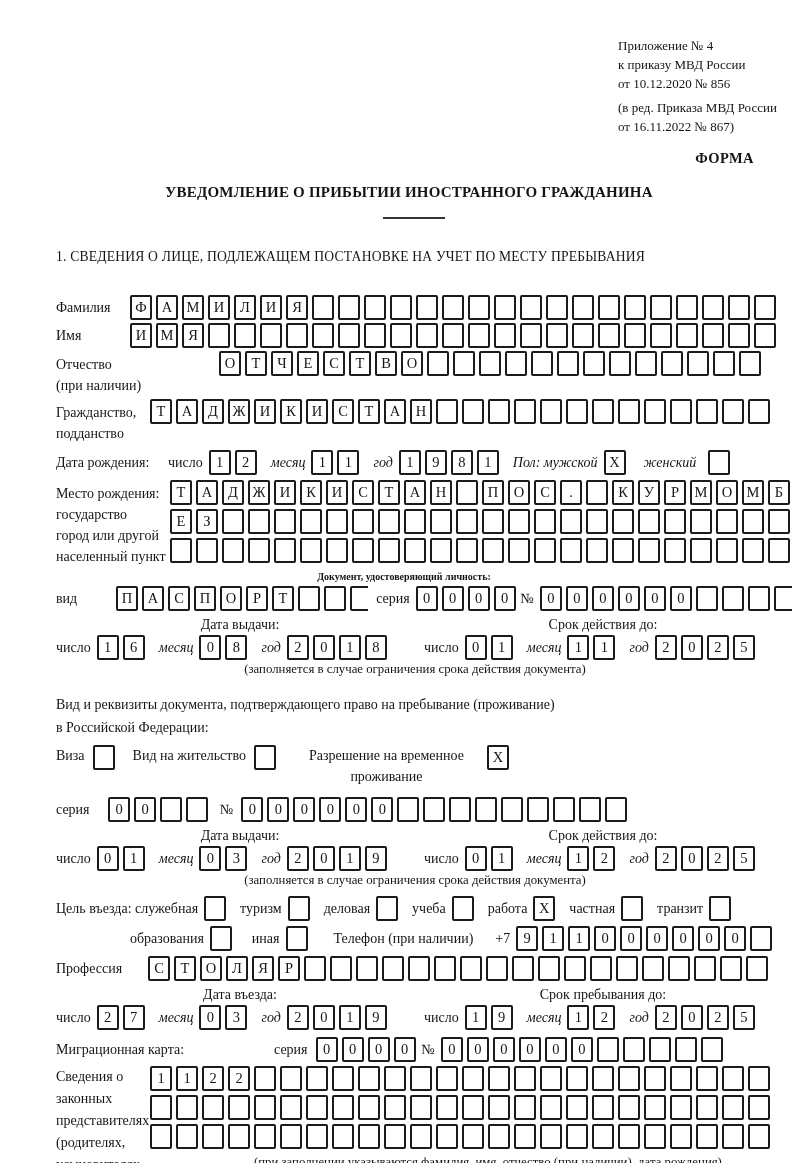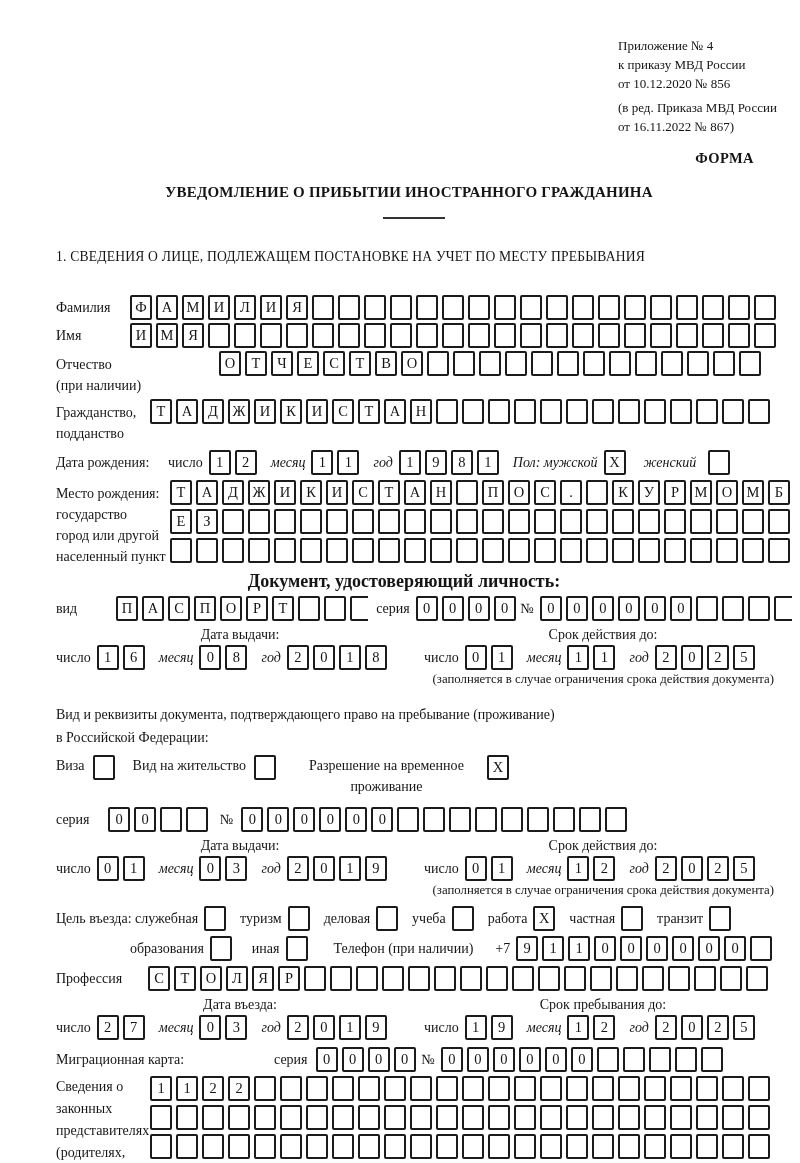--- a/index.html
+++ b/index.html
@@ -29,31 +29,31 @@
     font-size:14.5px; margin-right:4px; font-family:"Liberation Serif",serif;
   }
   .boxes {display:flex; flex-wrap:nowrap; overflow:hidden;}
   .row {display:flex; align-items:center; margin-bottom:3px;}
   .rowTop {display:flex; align-items:flex-start; margin-bottom:3px;}
   .lbl {flex:none; line-height:25px;}
   .lbl2 {flex:none; line-height:21px; padding-top:3px;}
   .w74 {width:74px;} .w163 {width:163px;} .w94 {width:94px;} .w112 {width:114px;} .w92 {width:92px;}
   .stack {display:flex; flex-direction:column; gap:4px;}
 
-  .center-bold {text-align:center; font-weight:bold; font-size:18px; margin:4px 0 4px 0; padding-right:40px;}
+  .center-bold {text-align:center; font-weight:bold; font-size:10px; margin:4px 0 4px 0; padding-right:40px;}
 
   .subhead {display:flex; font-size:14px; margin-top:6px;}
   .subhead .sh-left {width:368px; text-align:center;}
   .subhead .sh-right {flex:1; text-align:center; padding-right:10px;}
   .daterow {display:flex; align-items:center; margin-top:2px;}
   .dgrp {display:flex; align-items:center;}
   .dgrp .dl {margin-right:6px;}
   .dgrp .dsp {margin-left:10px; margin-right:6px;font-style:italic;}
   .left-w {width:368px;}
-  .caption-r {text-align:right; padding-right:18px; font-size:12.8px; margin-top:2px;}
+  .caption-r {text-align:center; padding-right:18px; font-size:12.8px; margin-top:2px;}
 
   .plain {font-size:14px; line-height:23px;}
 
   .permits {display:flex; align-items:flex-start; margin-top:6px; gap:14px;}
   .permit {display:flex; align-items:flex-start; gap:8px;}
   .permit .ptxt {line-height:21px;}
   .permit .ptxt.ctr {text-align:center;}
   .pw1 {width:185px;} .pw2 {width:175px;}
 
   .inlinerow {display:flex; align-items:center; margin-top:5px;}

